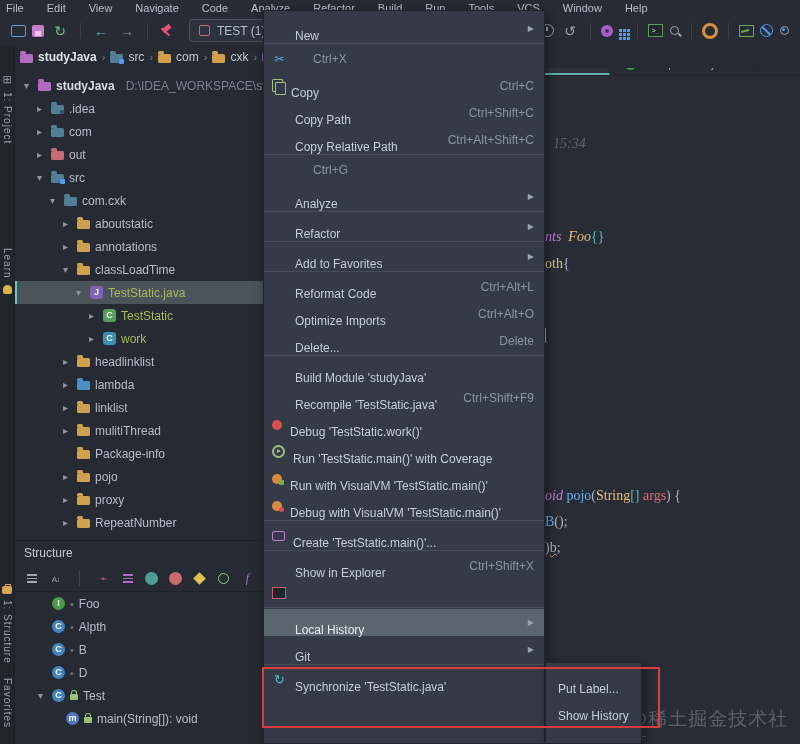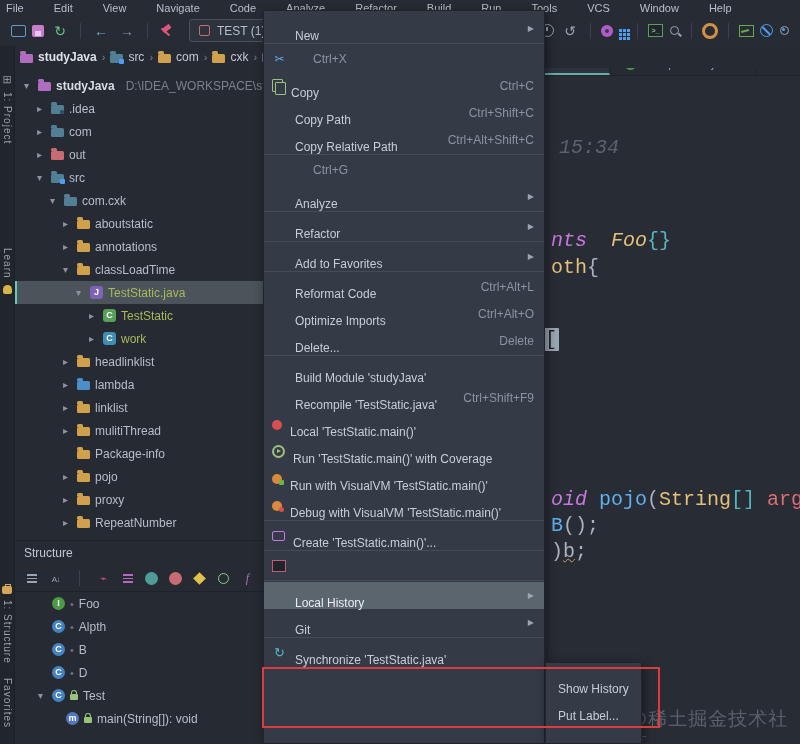--- a/index.html
+++ b/index.html
@@ -1,20 +1,20 @@
 <!DOCTYPE html>
 <html><head>
 <meta charset="utf-8">
 <style>
   html,body{margin:0;padding:0;background:#1d2025;}
   .app{position:relative;width:800px;height:744px;overflow:hidden;background:#262b33;
        font-family:"Liberation Sans",sans-serif;font-size:12px;color:#b6bdc9;-webkit-font-smoothing:antialiased;}
   
   .menubar{position:absolute;left:0;top:0;right:0;height:15px;background:#272c34;display:flex;align-items:center;
-           gap:30px;padding-left:6px;font-size:11px;color:#b8bfcc;z-index:5;}
+           gap:23px;padding-left:6px;font-size:11px;color:#b8bfcc;z-index:5;}
   .mb-item{cursor:default;}
   .toolbar{position:absolute;left:0;top:15px;right:0;height:31px;background:#272c34;display:flex;align-items:center;
            padding-left:8px;z-index:5;}
   .tb-sep{width:1px;height:16px;background:#3a414b;margin:0 7px;}
   .tbi{width:20px;height:18px;display:inline-flex;align-items:center;justify-content:center;position:relative;margin:0 3px;font-size:14px;line-height:1;}
   .run-cfg{display:inline-flex;align-items:center;gap:7px;background:#2d333d;border:1px solid #4a515c;border-radius:3px;
            height:21px;padding:0 9px;margin-left:12px;color:#b8bfcc;}
   .run-cfg .chev{color:#8a93a0;font-size:10px;}
   .tb-right{margin-left:auto;display:flex;align-items:center;padding-right:6px;}
   .crumbs{position:absolute;left:14px;top:46px;right:0;height:22px;display:flex;align-items:center;gap:5px;
@@ -50,21 +50,21 @@
   .struct-toolbar{height:26px;display:flex;align-items:center;gap:9px;padding:0 10px;border-bottom:1px solid #1e222a;}
   .struct-row{height:23px;display:flex;align-items:center;gap:5px;padding-left:20px;white-space:nowrap;}
   .sr-dot{color:#6b7380;font-size:11px;}
   
   .editor{position:absolute;left:531px;top:46px;right:0;bottom:0;background:#282c34;z-index:2;}
   .tabbar{height:27px;display:flex;align-items:flex-end;background:#262b33;border-bottom:1px solid #21252b;padding-top:2px;}
   .tab{height:24px;display:flex;align-items:center;gap:6px;padding:0 10px 0 14px;color:#9aa2af;border-right:1px solid #21252b;}
   .tab.active{background:#2d333d;border-bottom:2px solid #63b0a8;color:#e06c75;}
   .tab .close{color:#7f8794;font-size:11px;}
   .tab.mod{color:#e06c75;}
-  .code-line{position:absolute;font-family:Liberation Mono, monospace;font-size:20px;white-space:pre;z-index:3;margin-left:6px;}
+  .code-line{position:absolute;font-family:Liberation Serif, serif;font-size:14px;white-space:pre;z-index:3;}
   .c-comment{color:#5a626e;font-style:italic;}
   .c-kw{color:#c678dd;font-style:italic;}
   .c-type{color:#e5c07b;font-style:italic;}
   .c-type2{color:#e5c07b;}
   .c-fn{color:#61afef;}
   .c-arg{color:#e06c75;}
   .c-brace{color:#56b6c2;}
   .c-plain{color:#abb2bf;}
   .c-warn{color:#abb2bf;text-decoration:underline wavy #d19a66 1px;}
   .c-bracket-hl{background:#9aa6b2;color:#20242b;padding:0 2px;border-radius:1px;}
@@ -540,41 +540,46 @@
         <span class="mi-icon"></span>
         <span class="mi-label">Build Module 'studyJava'</span>
       </div>
       <div class="menu-item">
         <span class="mi-icon"></span>
         <span class="mi-label">Recompile 'TestStatic.java'</span>
         <span class="mi-shortcut">Ctrl+Shift+F9</span>
       </div>
       <div class="menu-item">
         <span class="mi-icon i-debug"></span>
-        <span class="mi-label">Local 'TestStatic.main()'</span>
+        <span class="mi-label">Debug 'TestStatic.work()'</span>
       </div>
       <div class="menu-item">
         <span class="mi-icon i-coverage"></span>
         <span class="mi-label">Run 'TestStatic.main()' with Coverage</span>
       </div>
       <div class="menu-item">
         <span class="mi-icon i-vvm-run"></span>
         <span class="mi-label">Run with VisualVM 'TestStatic.main()'</span>
       </div>
       <div class="menu-item">
         <span class="mi-icon i-vvm-debug"></span>
         <span class="mi-label">Debug with VisualVM 'TestStatic.main()'</span>
       </div>
       <div class="menu-sep"></div>
       <div class="menu-item">
         <span class="mi-icon i-create"></span>
         <span class="mi-label">Create 'TestStatic.main()'...</span>
       </div>
       <div class="menu-sep"></div>
       <div class="menu-item">
+        <span class="mi-icon"></span>
+        <span class="mi-label">Show in Explorer</span>
+        <span class="mi-shortcut">Ctrl+Shift+X</span>
+      </div>
+      <div class="menu-item">
         <span class="mi-icon i-terminal-sm"></span>
       </div>
       <div class="menu-sep"></div>
       <div class="menu-item selected">
         <span class="mi-icon"></span>
         <span class="mi-label">Local History</span>
         <span class="mi-arrow">▶</span>
       </div>
       <div class="menu-item">
         <span class="mi-icon"></span>
@@ -582,20 +587,20 @@
         <span class="mi-arrow">▶</span>
       </div>
       <div class="menu-sep"></div>
       <div class="menu-item">
         <span class="mi-icon i-sync"></span>
         <span class="mi-label">Synchronize 'TestStatic.java'</span>
       </div>
     </div>
   <div class="submenu" id="submenu">
       <div class="menu-item">
+        <span class="mi-label">Put Label...</span>
+      </div>
+      <div class="menu-item">
         <span class="mi-label">Show History</span>
-      </div>
-      <div class="menu-item">
-        <span class="mi-label">Put Label...</span>
       </div>
     </div>
   <div class="red-box" id="red-box" style="border-color: rgb(219, 61, 61);"></div>
 </div>
 
 </body></html>

